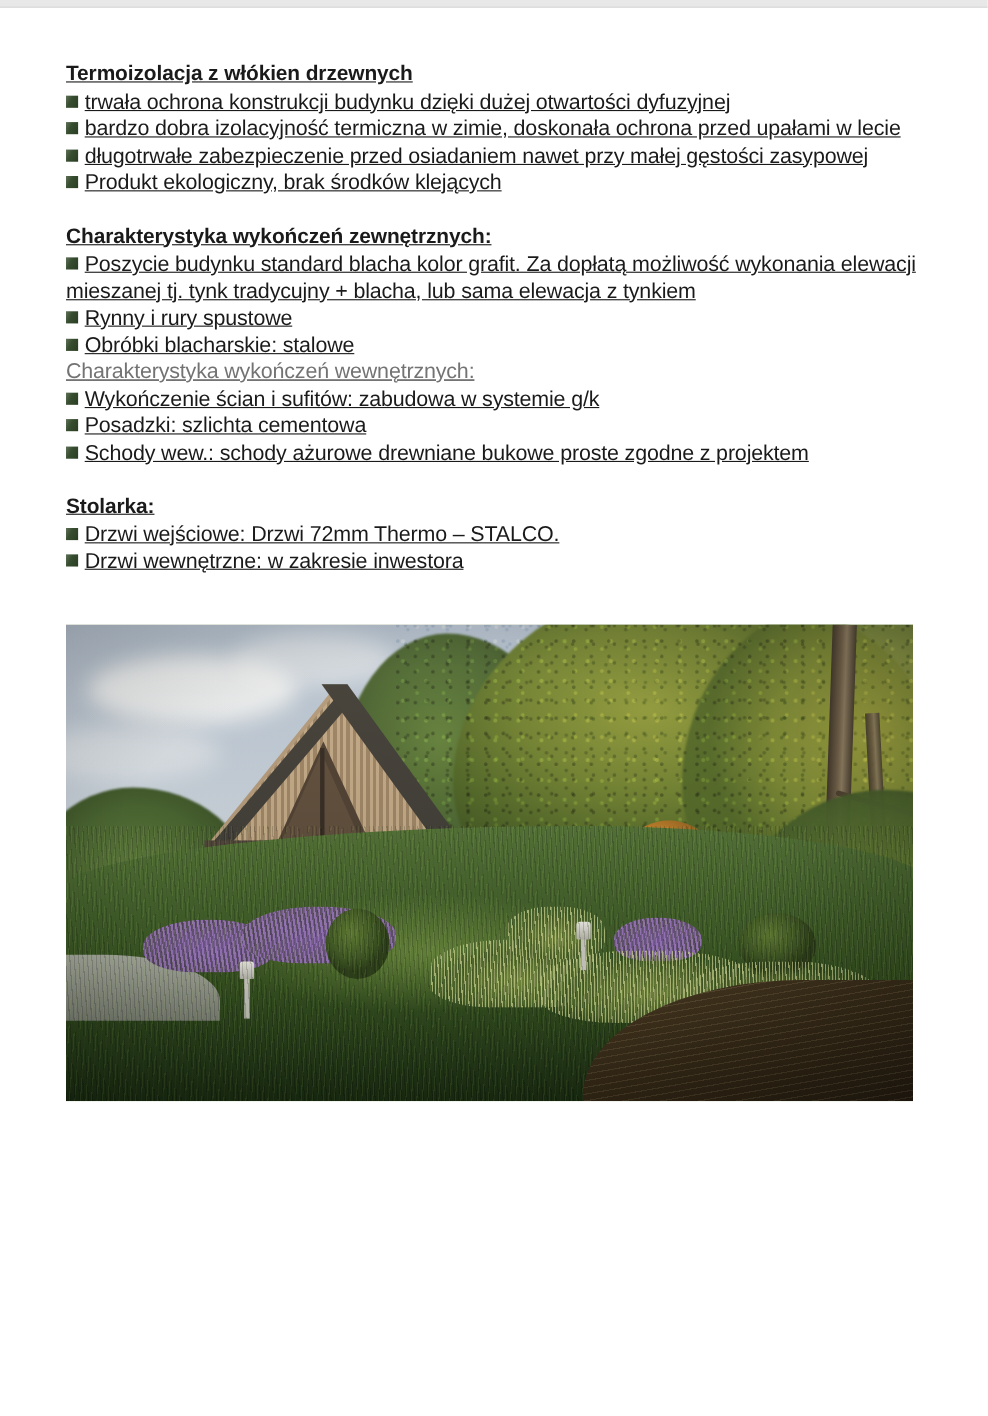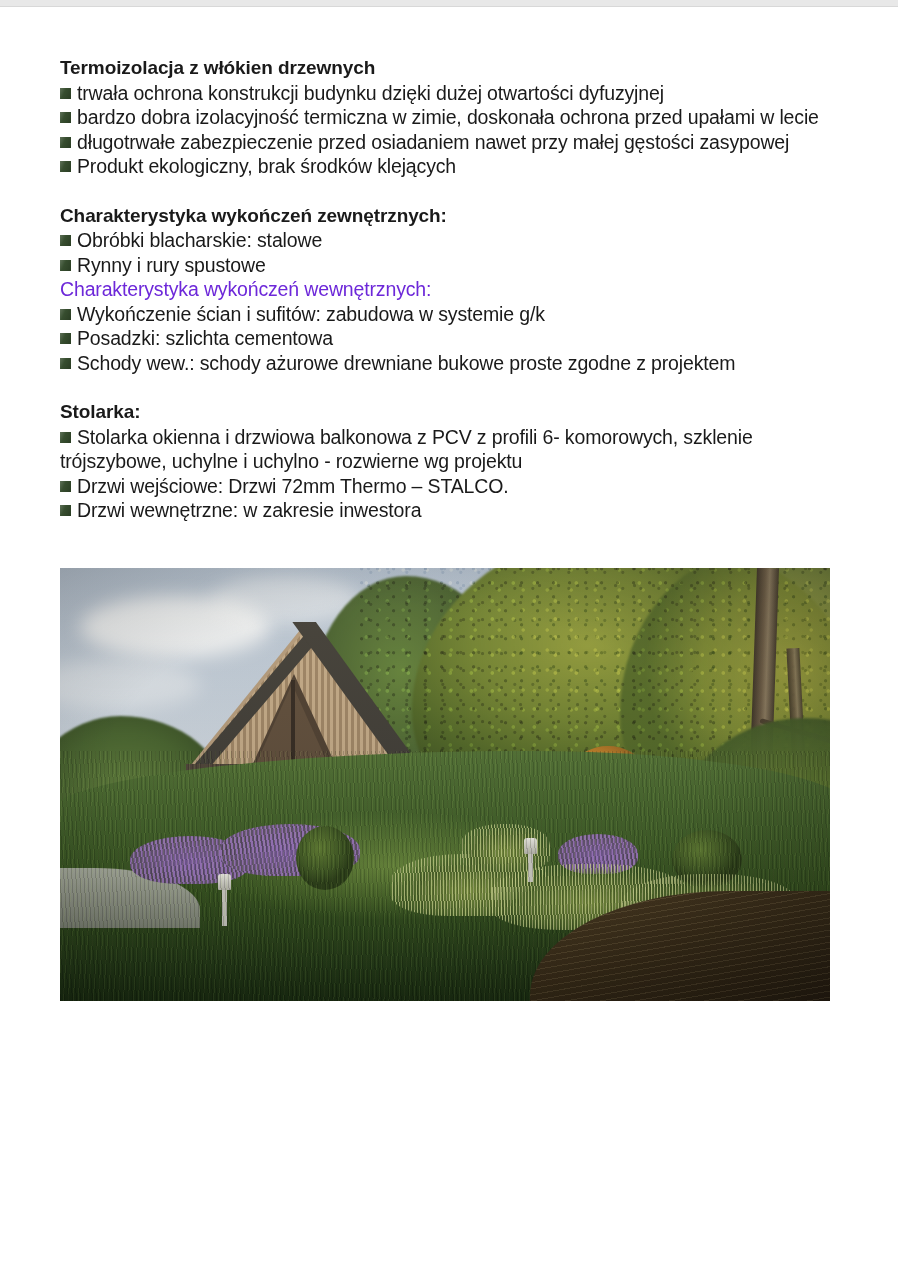--- a/index.html
+++ b/index.html
@@ -29,37 +29,38 @@
     position: absolute;
     top: 8px; left: 0;
     width: 898px;
   }
   .doc {
     padding: 48px 56px 0 60px;
   }
   
   .section {
     margin: 0 0 25px 0;
+    text-decoration: underline;
   }
   .section:last-of-type { margin-bottom: 0; }
   .heading {
     font-size: 19px;
     font-weight: bold;
     line-height: 24.5px;
     letter-spacing: -0.1px;
     margin: 0;
     color: #1a1a1a;
   }
   .plainline {
     font-size: 19.5px;
     font-weight: normal;
     line-height: 24.5px;
     letter-spacing: -0.15px;
     margin: 0;
-    color: #6d28d9;
+    color: #737373;
     padding-left: 0;
   }
   .bullet-row {
     position: relative;
     font-size: 19.5px;
     line-height: 24.5px;
     letter-spacing: -0.15px;
     margin: 0;
     color: #1a1a1a;
     padding-left: 0;
@@ -375,39 +376,39 @@
       <p class="bullet-row"><span class="marker"></span><span class="btext">długotrwałe zabezpieczenie przed osiadaniem nawet przy małej gęstości zasypowej</span></p>
 
 
       <p class="bullet-row"><span class="marker"></span><span class="btext">Produkt ekologiczny, brak środków klejących</span></p>
     </div>
 
     <div class="section">
       <p class="heading">Charakterystyka wykończeń zewnętrznych:</p>
 
 
-
+      <p class="bullet-row"><span class="marker"></span><span class="btext">Poszycie budynku standard blacha kolor grafit. Za dopłatą możliwość wykonania elewacji mieszanej tj. tynk tradycujny + blacha, lub sama elewacja z tynkiem</span></p>
+
+
+      <p class="bullet-row"><span class="marker"></span><span class="btext">Rynny i rury spustowe</span></p>
 
       <p class="bullet-row"><span class="marker"></span><span class="btext">Obróbki blacharskie: stalowe</span></p>
-
-      <p class="bullet-row"><span class="marker"></span><span class="btext">Rynny i rury spustowe</span></p>
 
       <p class="plainline">Charakterystyka wykończeń wewnętrznych:</p>
 
       <p class="bullet-row"><span class="marker"></span><span class="btext">Wykończenie ścian i sufitów: zabudowa w systemie g/k</span></p>
 
       <p class="bullet-row"><span class="marker"></span><span class="btext">Posadzki: szlichta cementowa</span></p>
 
       <p class="bullet-row"><span class="marker"></span><span class="btext">Schody wew.: schody ażurowe drewniane bukowe proste zgodne z projektem</span></p>
     </div>
 
     <div class="section">
       <p class="heading">Stolarka:</p>
 
-      <p class="bullet-row"><span class="marker"></span><span class="btext">Stolarka okienna i drzwiowa balkonowa z PCV z profili 6- komorowych, szklenie trójszybowe, uchylne i uchylno - rozwierne wg projektu</span></p>
 
       <p class="bullet-row"><span class="marker"></span><span class="btext">Drzwi wejściowe: Drzwi 72mm Thermo – STALCO.</span></p>
 
       <p class="bullet-row"><span class="marker"></span><span class="btext">Drzwi wewnętrzne: w zakresie inwestora</span></p>
     </div>
 
     <div class="render-wrap">
       <div class="render" role="img" aria-label="Wizualizacja domu w stylu stodoły z sauną beczką w ogrodzie">
 
         <div class="sky"></div>

